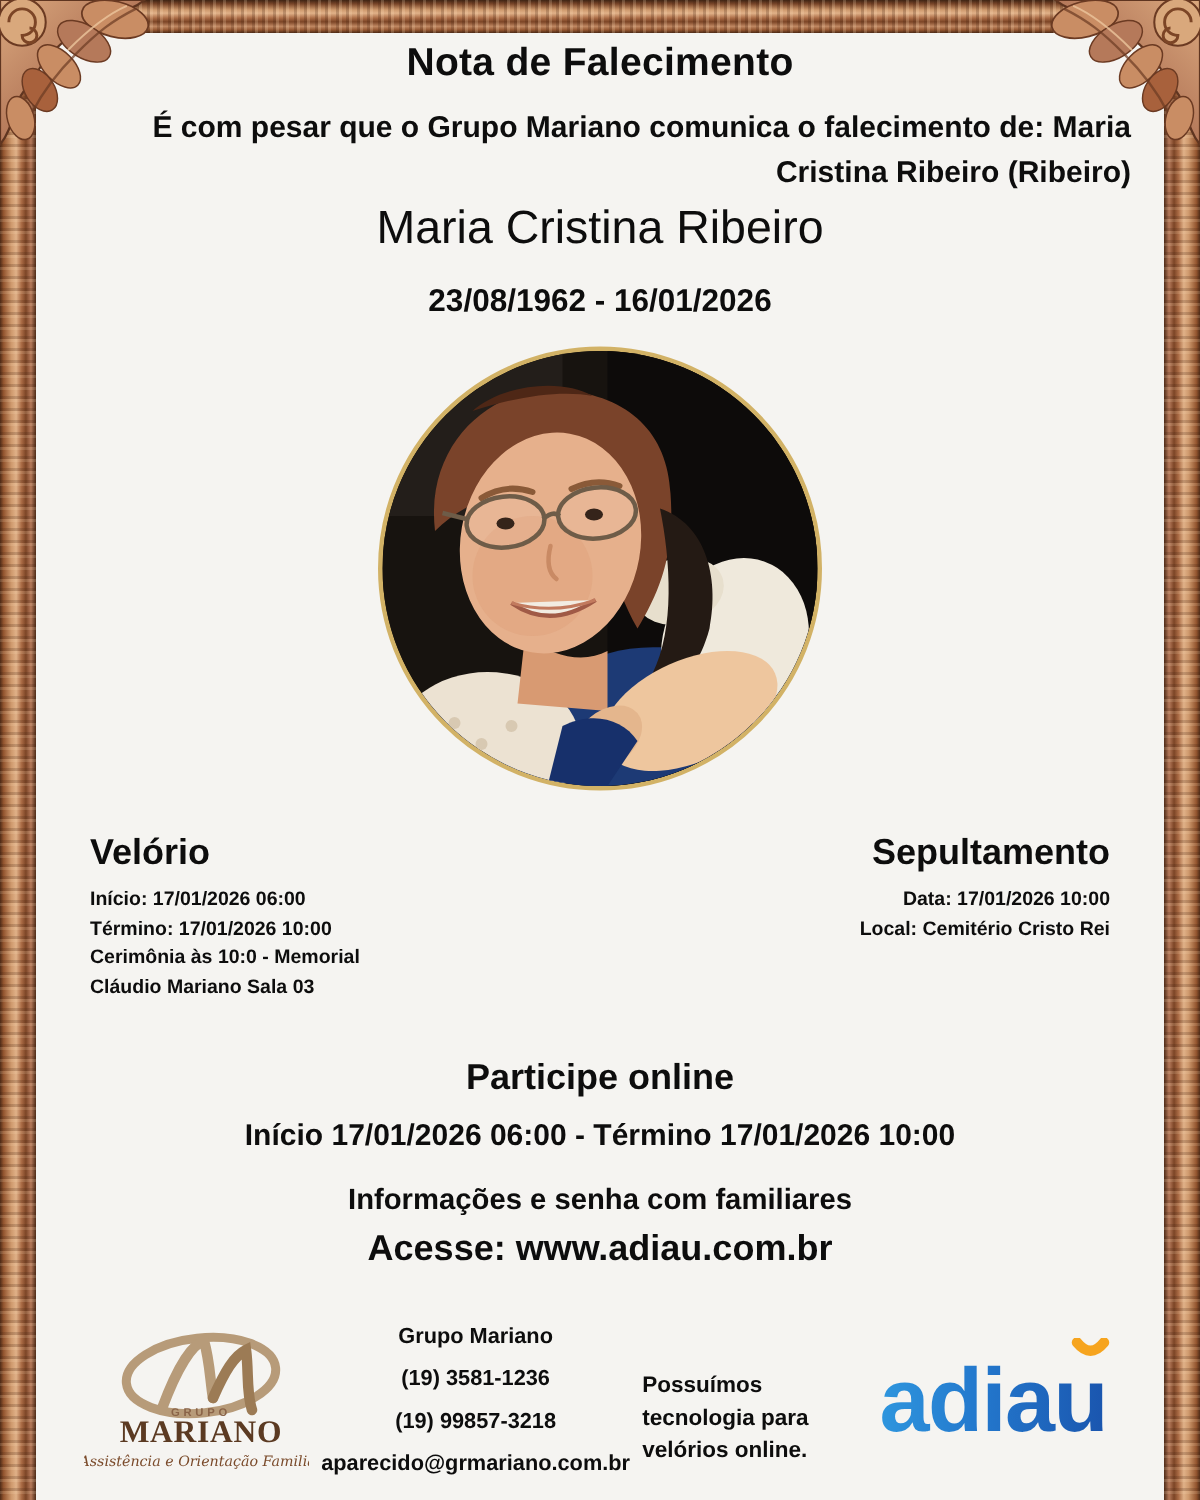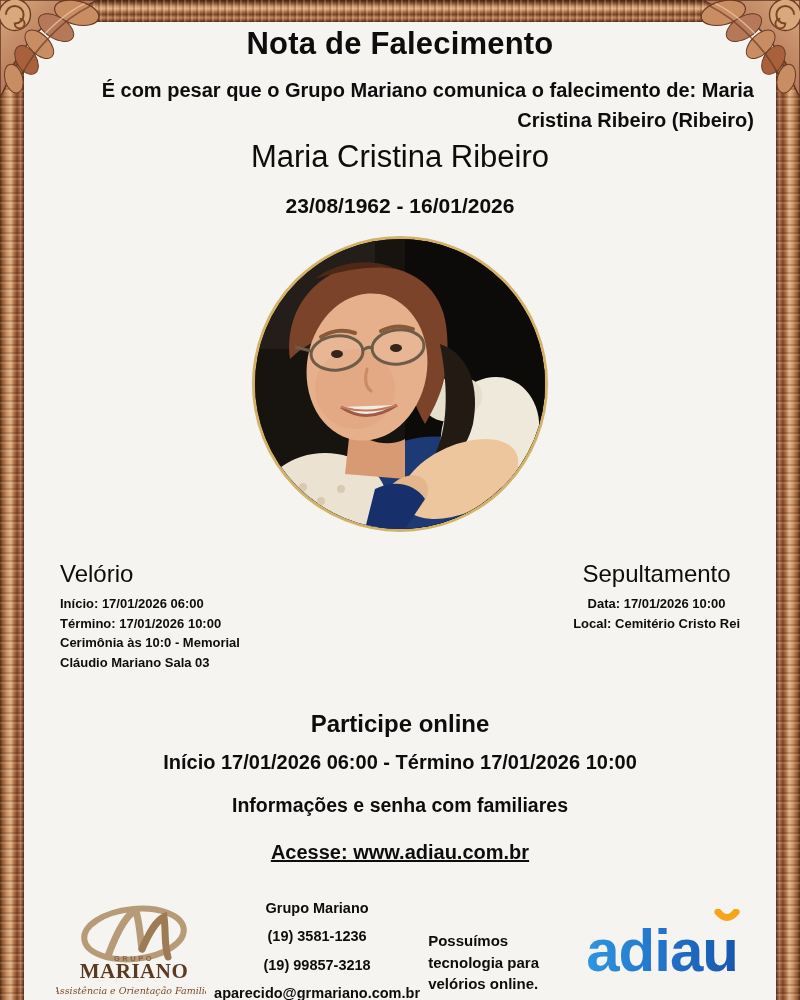--- a/index.html
+++ b/index.html
@@ -27,45 +27,45 @@
       linear-gradient(90deg,#4f2c18 0%,#93552f 10%,#cf9a6e 32%,#e0b188 45%,#a96a44 60%,#7c4526 72%,#b5795a 86%,#4f2c18 100%);
   }
   .frame-left{ left:0; }
   .frame-right{ right:0; transform:scaleX(-1); }
   .corner{ position:absolute; top:0; width:118px; height:118px; z-index:6; }
   .corner-tl{ left:0; }
   .corner-tr{ right:0; transform:scaleX(-1); }
 
   
   .content{ position:relative; z-index:3; padding:26px 40px 0; text-align:center; }
-  .title{ font-size:31px; font-weight:900; letter-spacing:.2px; }
+  .title{ font-size:26px; font-weight:900; letter-spacing:.2px; }
   .intro{ font-size:20px; font-weight:800; line-height:1.5; margin-top:13px; padding:0 6px;text-align:right; }
   .deceased-name{ font-size:31px; font-weight:400; margin-top:4px; }
   .deceased-dates{ font-size:21px; font-weight:700; margin-top:19px; }
 
   .photo-wrap{ margin:18px auto 0; width:296px; height:296px; }
   .photo{
     width:296px; height:296px; border-radius:50%;
     border:3px solid #d2b266; overflow:hidden; background:#141210;
   }
   .photo svg{ display:block; }
 
   .cols{
     display:flex; justify-content:space-between;
     margin-top:28px; padding:0 20px; text-align:left;
   }
-  .col-right{ text-align:center; }
-  .col h3{ font-size:24px; font-weight:400; margin-bottom:6px; }
+  .col-right{ text-align:right; }
+  .col h3{ font-size:24px; font-weight:700; margin-bottom:6px; }
   .col p{ font-size:13px; font-weight:800; line-height:1.5; }
 
   .online{ margin-top:38px; }
   .online h3{ font-size:24px; font-weight:900; }
   .online .sched{ font-size:20px; font-weight:800; margin-top:13px; }
   .online .info{ font-size:19.5px; font-weight:800; margin-top:20px; }
-  .online .access{ font-size:20px; font-weight:800; margin-top:24px;text-decoration:underline; }
+  .online .access{ font-size:24px; font-weight:800; margin-top:7px; }
 
   
   .footer{
     margin-top:30px; padding:0 14px 0 16px;
     display:flex; align-items:center; justify-content:space-between;
     text-align:left;
   }
   .mariano-logo{ width:150px; flex:0 0 auto; }
   .contact{ text-align:center; font-size:14.5px; font-weight:800; line-height:1.95; flex:0 0 auto; }
   .technote{ width:150px; font-size:15px; font-weight:800; line-height:1.45; flex:0 0 auto;margin-top:24px; }

